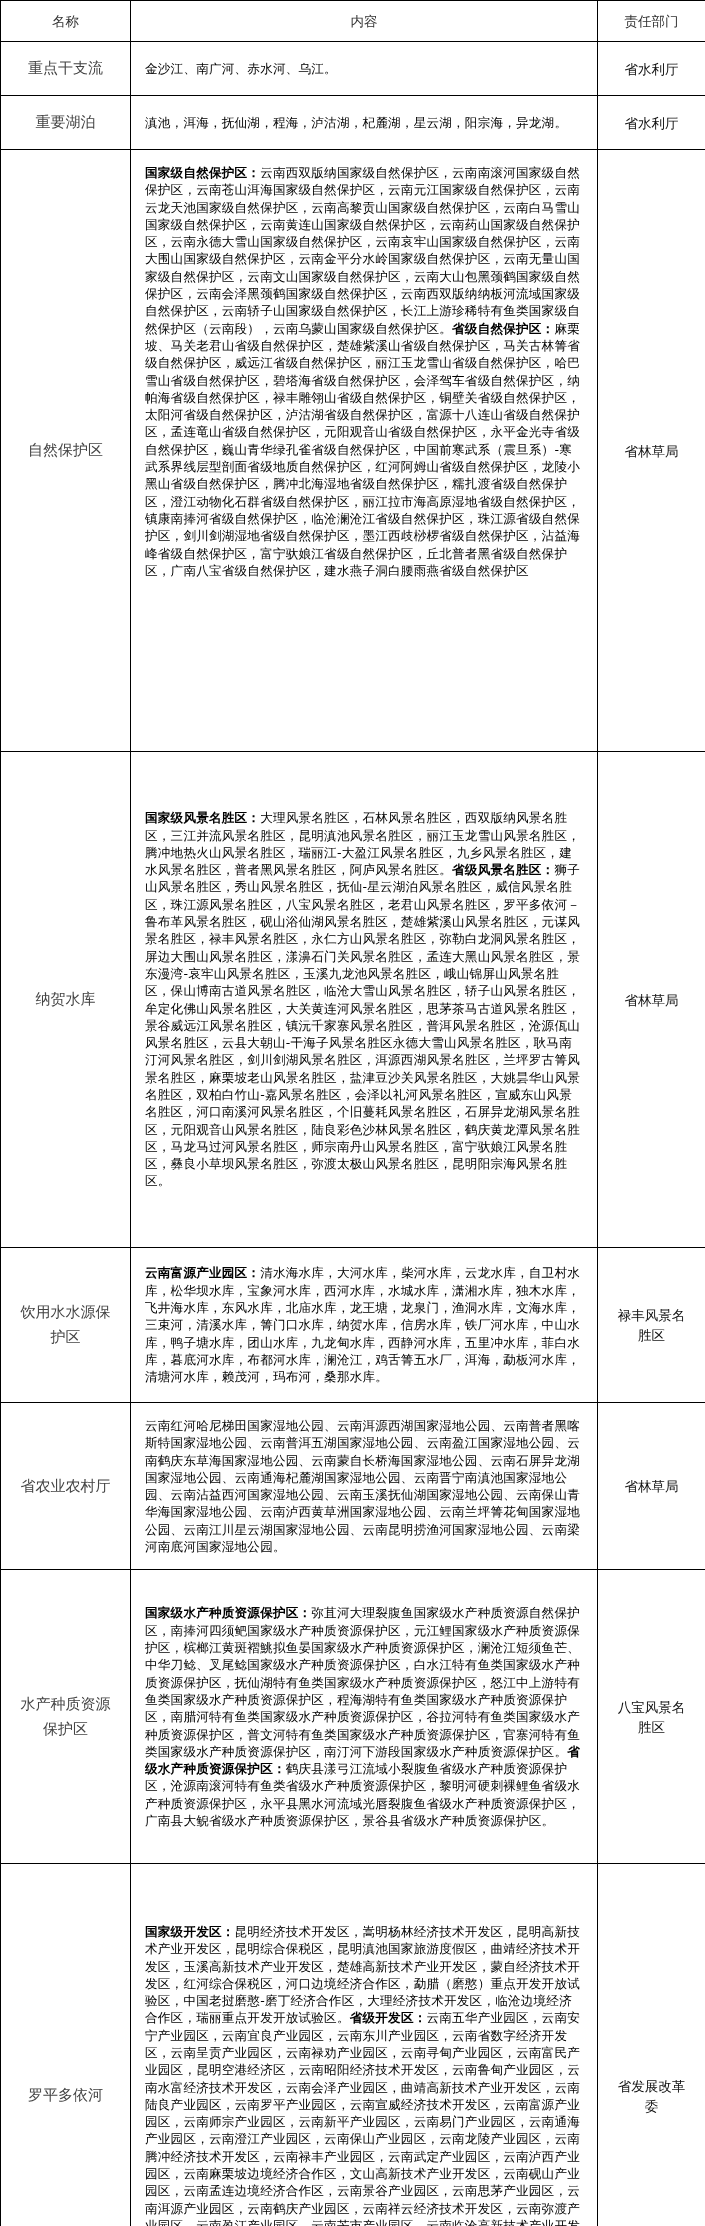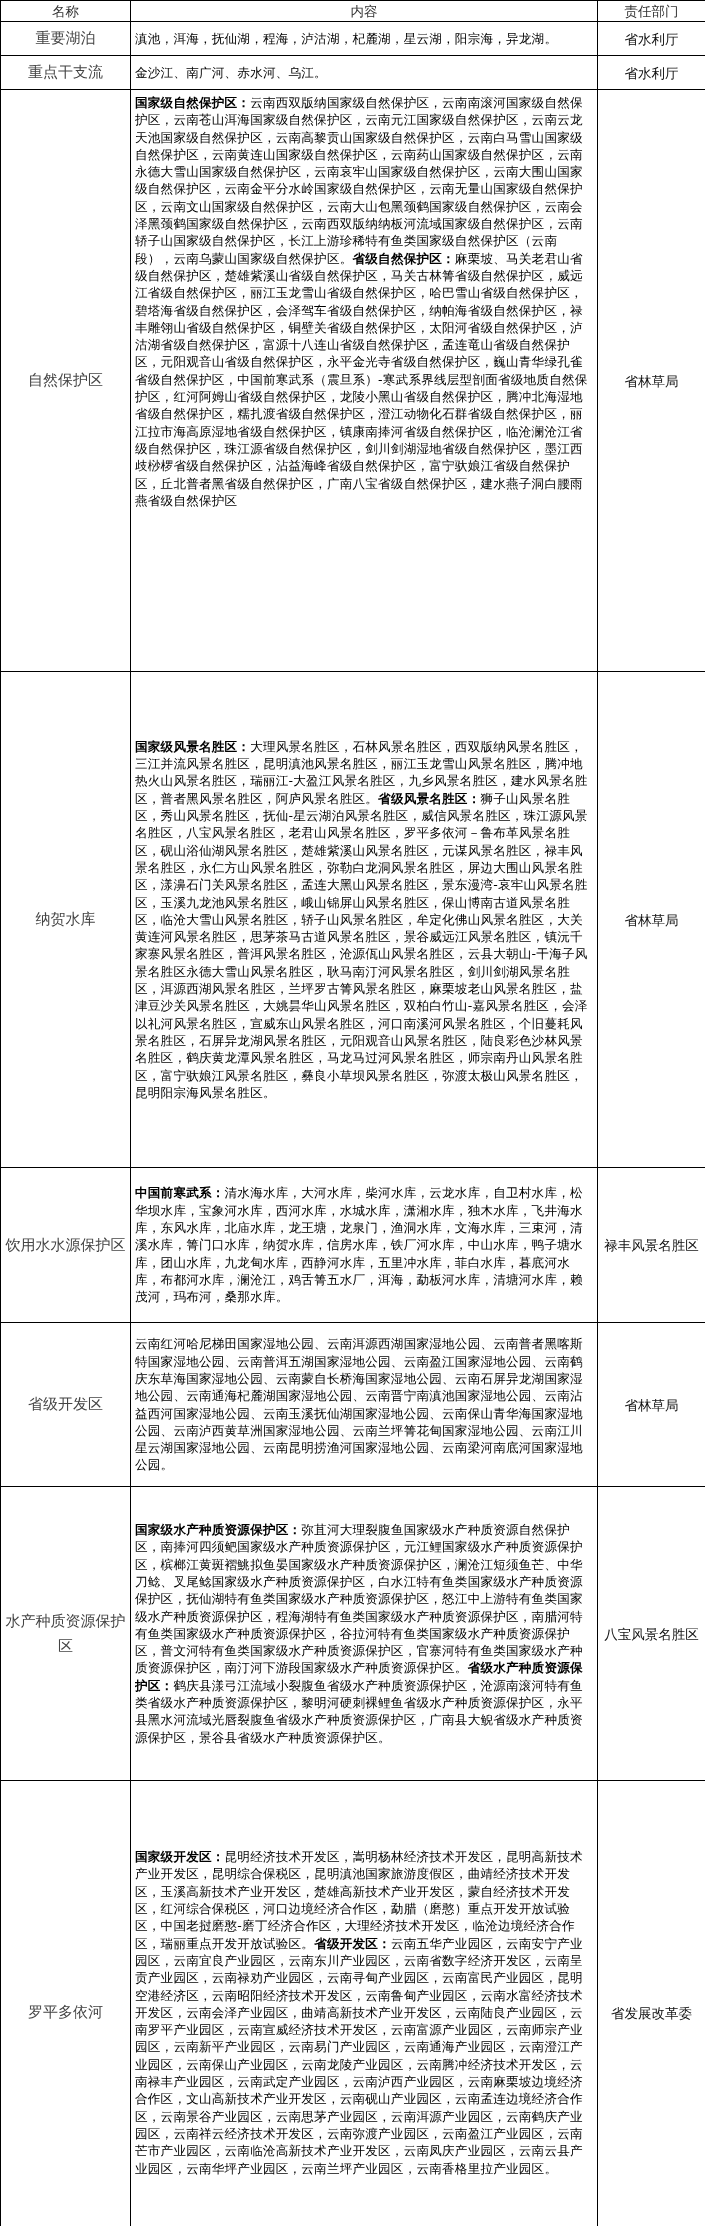--- a/index.html
+++ b/index.html
@@ -3,21 +3,21 @@
 <meta charset="utf-8">
 <style>
   html, body { margin: 0; padding: 0; background: #ffffff; }
   body { width: 705px; height: 2226px; overflow: hidden; position: relative;
          font-family: "DejaVu Sans", "Liberation Sans", sans-serif; color: #000; }
   table.ledger { position: absolute; left: 0; top: 0; width: 705px;
                  border-collapse: collapse; table-layout: fixed; }
   table.ledger col.c-name { width: 130px; }
   table.ledger col.c-content { width: 467px; }
   table.ledger col.c-dept { width: 108px; }
-  table.ledger td, table.ledger th { border: 1px solid #000; padding: 4px; vertical-align: middle; }
+  table.ledger td, table.ledger th { border: 1px solid #000; padding: 14px; vertical-align: middle; }
   th.hdr { height: 12px; font-weight: normal; font-size: 13.5px; line-height: 12px; color: #333;
            text-align: center; font-family: "DejaVu Serif", serif; overflow: hidden; }
   td.name { text-align: center; font-family: "DejaVu Serif", serif; font-size: 15px;
             line-height: 25px; color: #444; }
   td.dept { text-align: center; font-size: 13.5px; line-height: 20px; color: #111; }
   td.content { vertical-align: top; padding: 0 3px 0 2px; }
   .content-inner { font-size: 12.6px; line-height: 17.3px; text-align: left; word-break: break-all;
                    overflow: hidden; letter-spacing: 0.2px; }
   .content-inner b { font-weight: bold; }
   .clip-nature { height: 574px; }
@@ -32,57 +32,57 @@
       <col class="c-dept">
   </colgroup>
   <thead>
     <tr>
       <th class="hdr">名称</th>
       <th class="hdr">内容</th>
       <th class="hdr">责任部门</th>
     </tr>
   </thead>
   <tbody id="tbody">
+      <tr style="height: 17px;">
+        <td class="name">重点干支流</td>
+        <td class="content">
+          <div class="content-inner"><span>金沙江、南广河、赤水河、乌江。</span></div>
+        </td>
+        <td class="dept">省水利厅</td>
+      </tr>
       <tr style="height: 26px;">
         <td class="name">重要湖泊</td>
         <td class="content">
           <div class="content-inner"><span>滇池，洱海，抚仙湖，程海，泸沽湖，杞麓湖，星云湖，阳宗海，异龙湖。</span></div>
-        </td>
-        <td class="dept">省水利厅</td>
-      </tr>
-      <tr style="height: 17px;">
-        <td class="name">重点干支流</td>
-        <td class="content">
-          <div class="content-inner"><span>金沙江、南广河、赤水河、乌江。</span></div>
         </td>
         <td class="dept">省水利厅</td>
       </tr>
       <tr style="height: 574px;">
         <td class="name">自然保护区</td>
         <td class="content">
           <div class="content-inner clip-nature" style="height: 573px;"><b>国家级自然保护区：</b><span>云南西双版纳国家级自然保护区，云南南滚河国家级自然保护区，云南苍山洱海国家级自然保护区，云南元江国家级自然保护区，云南云龙天池国家级自然保护区，云南高黎贡山国家级自然保护区，云南白马雪山国家级自然保护区，云南黄连山国家级自然保护区，云南药山国家级自然保护区，云南永德大雪山国家级自然保护区，云南哀牢山国家级自然保护区，云南大围山国家级自然保护区，云南金平分水岭国家级自然保护区，云南无量山国家级自然保护区，云南文山国家级自然保护区，云南大山包黑颈鹤国家级自然保护区，云南会泽黑颈鹤国家级自然保护区，云南西双版纳纳板河流域国家级自然保护区，云南轿子山国家级自然保护区，长江上游珍稀特有鱼类国家级自然保护区（云南段），云南乌蒙山国家级自然保护区。</span><b>省级自然保护区：</b><span>麻栗坡、马关老君山省级自然保护区，楚雄紫溪山省级自然保护区，马关古林箐省级自然保护区，威远江省级自然保护区，丽江玉龙雪山省级自然保护区，哈巴雪山省级自然保护区，碧塔海省级自然保护区，会泽驾车省级自然保护区，纳帕海省级自然保护区，禄丰雕翎山省级自然保护区，铜壁关省级自然保护区，太阳河省级自然保护区，泸沽湖省级自然保护区，富源十八连山省级自然保护区，孟连竜山省级自然保护区，元阳观音山省级自然保护区，永平金光寺省级自然保护区，巍山青华绿孔雀省级自然保护区，中国前寒武系（震旦系）-寒武系界线层型剖面省级地质自然保护区，红河阿姆山省级自然保护区，龙陵小黑山省级自然保护区，腾冲北海湿地省级自然保护区，糯扎渡省级自然保护区，澄江动物化石群省级自然保护区，丽江拉市海高原湿地省级自然保护区，镇康南捧河省级自然保护区，临沧澜沧江省级自然保护区，珠江源省级自然保护区，剑川剑湖湿地省级自然保护区，墨江西歧桫椤省级自然保护区，沾益海峰省级自然保护区，富宁驮娘江省级自然保护区，丘北普者黑省级自然保护区，广南八宝省级自然保护区，建水燕子洞白腰雨燕省级自然保护区</span></div>
         </td>
         <td class="dept">省林草局</td>
       </tr>
       <tr style="height: 496px;">
         <td class="name">纳贺水库</td>
         <td class="content">
           <div class="content-inner"><b>国家级风景名胜区：</b><span>大理风景名胜区，石林风景名胜区，西双版纳风景名胜区，三江并流风景名胜区，昆明滇池风景名胜区，丽江玉龙雪山风景名胜区，腾冲地热火山风景名胜区，瑞丽江-大盈江风景名胜区，九乡风景名胜区，建水风景名胜区，普者黑风景名胜区，阿庐风景名胜区。</span><b>省级风景名胜区：</b><span>狮子山风景名胜区，秀山风景名胜区，抚仙-星云湖泊风景名胜区，威信风景名胜区，珠江源风景名胜区，八宝风景名胜区，老君山风景名胜区，罗平多依河－鲁布革风景名胜区，砚山浴仙湖风景名胜区，楚雄紫溪山风景名胜区，元谋风景名胜区，禄丰风景名胜区，永仁方山风景名胜区，弥勒白龙洞风景名胜区，屏边大围山风景名胜区，漾濞石门关风景名胜区，孟连大黑山风景名胜区，景东漫湾-哀牢山风景名胜区，玉溪九龙池风景名胜区，峨山锦屏山风景名胜区，保山博南古道风景名胜区，临沧大雪山风景名胜区，轿子山风景名胜区，牟定化佛山风景名胜区，大关黄连河风景名胜区，思茅茶马古道风景名胜区，景谷威远江风景名胜区，镇沅千家寨风景名胜区，普洱风景名胜区，沧源佤山风景名胜区，云县大朝山-干海子风景名胜区永德大雪山风景名胜区，耿马南汀河风景名胜区，剑川剑湖风景名胜区，洱源西湖风景名胜区，兰坪罗古箐风景名胜区，麻栗坡老山风景名胜区，盐津豆沙关风景名胜区，大姚昙华山风景名胜区，双柏白竹山-嘉风景名胜区，会泽以礼河风景名胜区，宣威东山风景名胜区，河口南溪河风景名胜区，个旧蔓耗风景名胜区，石屏异龙湖风景名胜区，元阳观音山风景名胜区，陆良彩色沙林风景名胜区，鹤庆黄龙潭风景名胜区，马龙马过河风景名胜区，师宗南丹山风景名胜区，富宁驮娘江风景名胜区，彝良小草坝风景名胜区，弥渡太极山风景名胜区，昆明阳宗海风景名胜区。</span></div>
         </td>
         <td class="dept">省林草局</td>
       </tr>
       <tr style="height: 155px;">
         <td class="name">饮用水水源保护区</td>
         <td class="content">
-          <div class="content-inner"><b>中国前寒武系：</b><span>清水海水库，大河水库，柴河水库，云龙水库，自卫村水库，松华坝水库，宝象河水库，西河水库，水城水库，潇湘水库，独木水库，飞井海水库，东风水库，北庙水库，龙王塘，龙泉门，渔洞水库，文海水库，三束河，清溪水库，箐门口水库，纳贺水库，信房水库，铁厂河水库，中山水库，鸭子塘水库，团山水库，九龙甸水库，西静河水库，五里冲水库，菲白水库，暮底河水库，布都河水库，澜沧江，鸡舌箐五水厂，洱海，勐板河水库，清塘河水库，赖茂河，玛布河，桑那水库。</span></div>
+          <div class="content-inner"><b>云南富源产业园区：</b><span>清水海水库，大河水库，柴河水库，云龙水库，自卫村水库，松华坝水库，宝象河水库，西河水库，水城水库，潇湘水库，独木水库，飞井海水库，东风水库，北庙水库，龙王塘，龙泉门，渔洞水库，文海水库，三束河，清溪水库，箐门口水库，纳贺水库，信房水库，铁厂河水库，中山水库，鸭子塘水库，团山水库，九龙甸水库，西静河水库，五里冲水库，菲白水库，暮底河水库，布都河水库，澜沧江，鸡舌箐五水厂，洱海，勐板河水库，清塘河水库，赖茂河，玛布河，桑那水库。</span></div>
         </td>
         <td class="dept">禄丰风景名胜区</td>
       </tr>
       <tr style="height: 164px;">
-        <td class="name">省级开发区</td>
+        <td class="name">省农业农村厅</td>
         <td class="content">
           <div class="content-inner"><span>云南红河哈尼梯田国家湿地公园、云南洱源西湖国家湿地公园、云南普者黑喀斯特国家湿地公园、云南普洱五湖国家湿地公园、云南盈江国家湿地公园、云南鹤庆东草海国家湿地公园、云南蒙自长桥海国家湿地公园、云南石屏异龙湖国家湿地公园、云南通海杞麓湖国家湿地公园、云南晋宁南滇池国家湿地公园、云南沾益西河国家湿地公园、云南玉溪抚仙湖国家湿地公园、云南保山青华海国家湿地公园、云南泸西黄草洲国家湿地公园、云南兰坪箐花甸国家湿地公园、云南江川星云湖国家湿地公园、云南昆明捞渔河国家湿地公园、云南梁河南底河国家湿地公园。</span></div>
         </td>
         <td class="dept">省林草局</td>
       </tr>
       <tr style="height: 294px;">
         <td class="name">水产种质资源保护区</td>
         <td class="content">
           <div class="content-inner"><b>国家级水产种质资源保护区：</b><span>弥苴河大理裂腹鱼国家级水产种质资源自然保护区，南捧河四须鲃国家级水产种质资源保护区，元江鲤国家级水产种质资源保护区，槟榔江黄斑褶鮡拟鱼晏国家级水产种质资源保护区，澜沧江短须鱼芒、中华刀鲶、叉尾鲶国家级水产种质资源保护区，白水江特有鱼类国家级水产种质资源保护区，抚仙湖特有鱼类国家级水产种质资源保护区，怒江中上游特有鱼类国家级水产种质资源保护区，程海湖特有鱼类国家级水产种质资源保护区，南腊河特有鱼类国家级水产种质资源保护区，谷拉河特有鱼类国家级水产种质资源保护区，普文河特有鱼类国家级水产种质资源保护区，官寨河特有鱼类国家级水产种质资源保护区，南汀河下游段国家级水产种质资源保护区。</span><b>省级水产种质资源保护区：</b><span>鹤庆县漾弓江流域小裂腹鱼省级水产种质资源保护区，沧源南滚河特有鱼类省级水产种质资源保护区，黎明河硬刺裸鲤鱼省级水产种质资源保护区，永平县黑水河流域光唇裂腹鱼省级水产种质资源保护区，广南县大鲵省级水产种质资源保护区，景谷县省级水产种质资源保护区。</span></div>
         </td>

